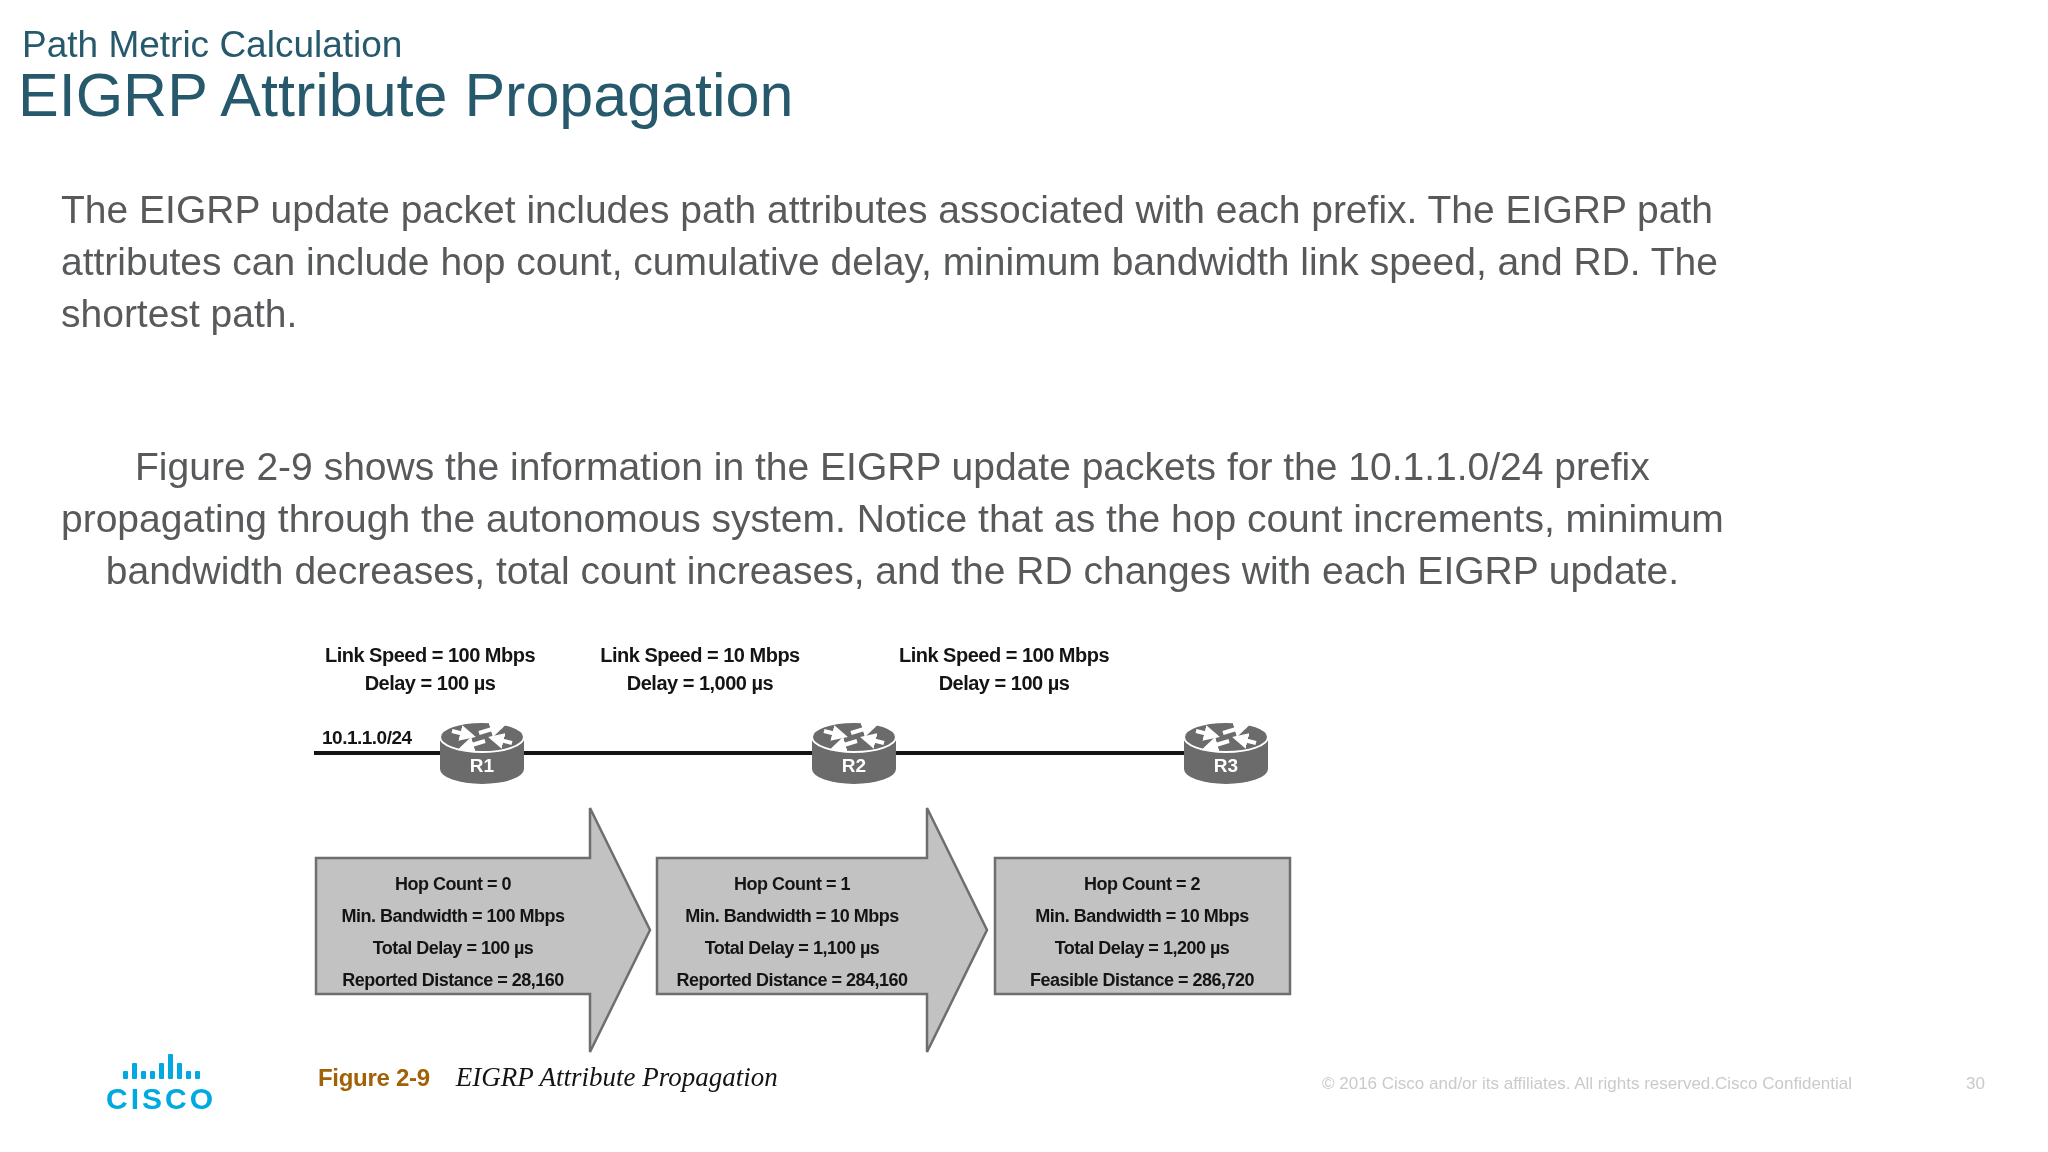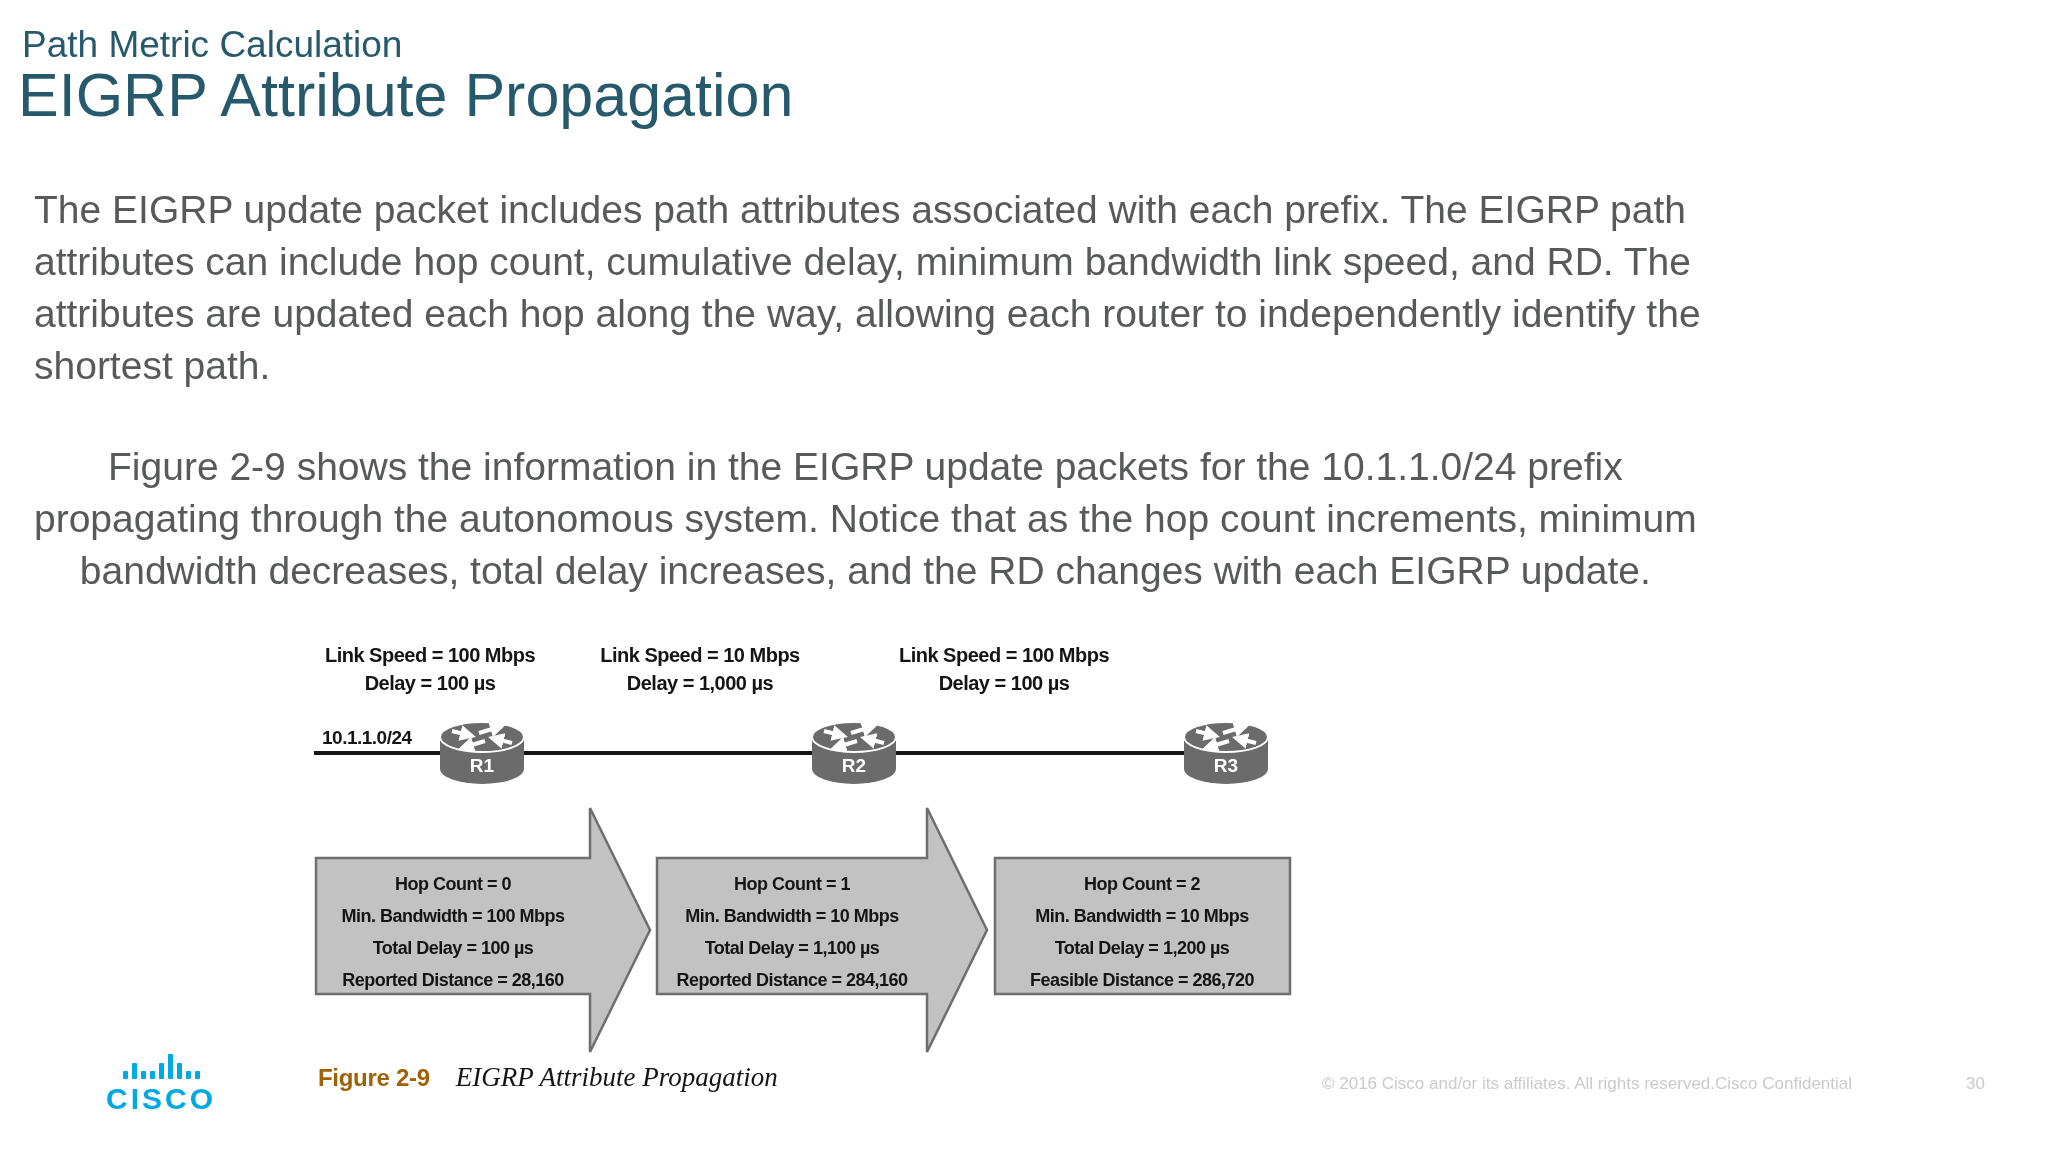--- a/index.html
+++ b/index.html
@@ -14,21 +14,21 @@
     position: absolute; left: 22px; top: 24px;
     font-size: 37px; color: #26596c; font-weight: 400;
     white-space: nowrap;
   }
   .title {
     position: absolute; left: 18px; top: 60px; margin: 0;
     font-size: 61px; color: #26596c; font-weight: 400;
     white-space: nowrap;
   }
   .para {
-    position: absolute; left: 34px;
+    position: absolute; left: 61px;
     font-size: 39px; line-height: 52px; color: #58595b;
   }
   .para .line { white-space: nowrap; }
   .p1 { top: 184px; }
   .p2 { top: 441px; text-align: center; }
   .figure-wrap { position: absolute; left: 300px; top: 645px; width: 1000px; height: 430px; }
   .figure-caption {
     position: absolute; left: 318px; top: 1062px; white-space: nowrap;
   }
   .figure-caption .cap-label {
@@ -77,28 +77,27 @@
 </style>
 </head>
 <body>
 
 <div class="kicker">Path Metric Calculation</div>
 <h1 class="title">EIGRP Attribute Propagation</h1>
 
 <div class="para p1">
   <div class="line">The EIGRP update packet includes path attributes associated with each prefix. The EIGRP path</div>
   <div class="line">attributes can include hop count, cumulative delay, minimum bandwidth link speed, and RD. The</div>
-  <div class="line">attributes are updated each hop along the way, allowing each router to independently identify the</div>
   <div class="line">shortest path.</div>
 </div>
 
 <div class="para p2">
   <div class="line">Figure 2-9 shows the information in the EIGRP update packets for the 10.1.1.0/24 prefix</div>
   <div class="line">propagating through the autonomous system. Notice that as the hop count increments, minimum</div>
-  <div class="line">bandwidth decreases, total delay increases, and the RD changes with each EIGRP update.</div>
+  <div class="line">bandwidth decreases, total count increases, and the RD changes with each EIGRP update.</div>
 </div>
 
 <div class="figure-wrap">
 <svg width="1000" height="430" viewBox="0 0 1000 430" xmlns="http://www.w3.org/2000/svg">
   <defs>
     <marker id="ah" markerWidth="4" markerHeight="4" refX="3" refY="2" orient="auto">
       <path d="M0,0 L4,2 L0,4 Z" fill="#ffffff"></path>
     </marker>
   </defs>
 

